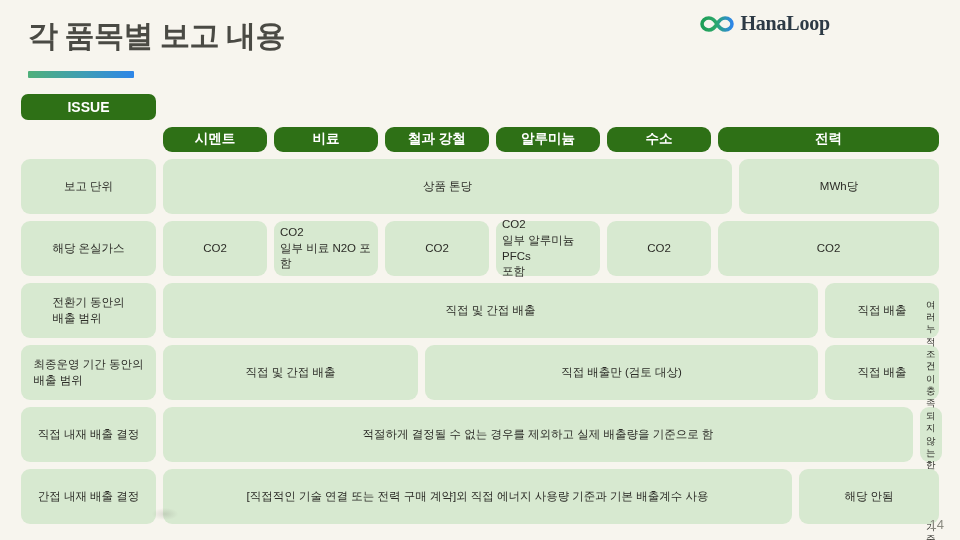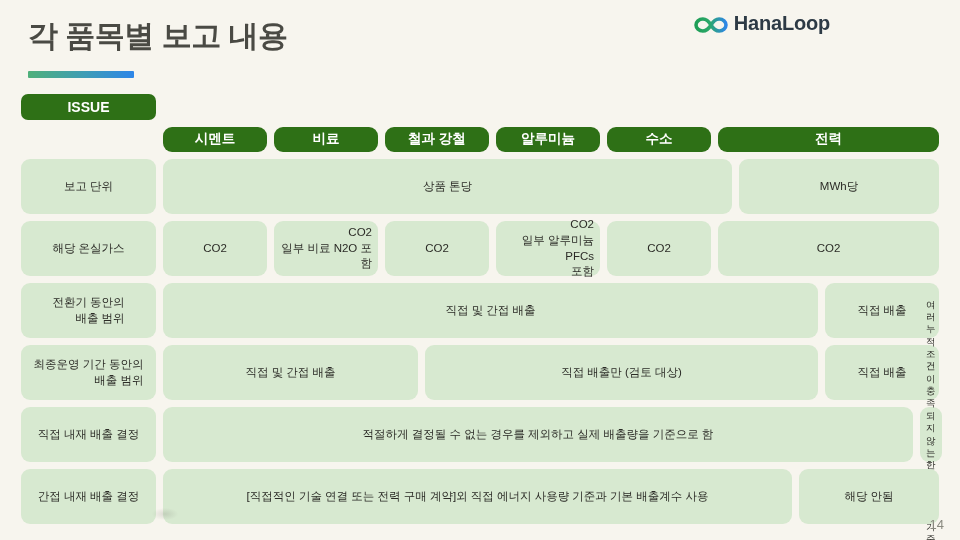--- a/index.html
+++ b/index.html
@@ -16,20 +16,21 @@
     color: #333129;
     position: relative;
   }
 
   
   .slide-header {
     position: absolute;
     top: 0; left: 0;
     width: 848px;
     height: 88px;
+    font-family: Liberation Serif, serif;
   }
 
   .page-title {
     position: absolute;
     left: 28px;
     top: 16px;
     font-size: 30px;
     font-weight: 700;
     letter-spacing: -0.5px;
     color: #4A4A44;
@@ -45,21 +46,21 @@
     border-radius: 1px;
     background: linear-gradient(90deg, #4FB07A 0%, #3E9DB4 52%, #2E86E8 100%);
   }
 
   
   .brand-logo {
     position: absolute;
     right: 18px;
     top: 12px;
     display: flex;
-    align-items: flex-end;
+    align-items: center;
     gap: 6px;
   }
   .brand-mark { width: 34px; height: 20px; display: block; }
   .brand-name {
     font-size: 20px;
     font-weight: 700;
     color: #2D3A45;
     letter-spacing: -0.2px;
   }
 
@@ -76,21 +77,21 @@
     gap: 7px;
     margin-bottom: 7px;
   }
 
   .cell {
     background: #D7E9D0;
     border-radius: 9px;
     display: flex;
     align-items: center;
     justify-content: center;
-    text-align: right;
+    text-align: left;
     font-size: 11.5px;
     line-height: 1.35;
     color: #2B2B26;
     padding: 8px 6px;
     white-space: pre-line;
   }
 
   .cell.hdr {
     background: #2E7016;
     color: #FFFFFF;

